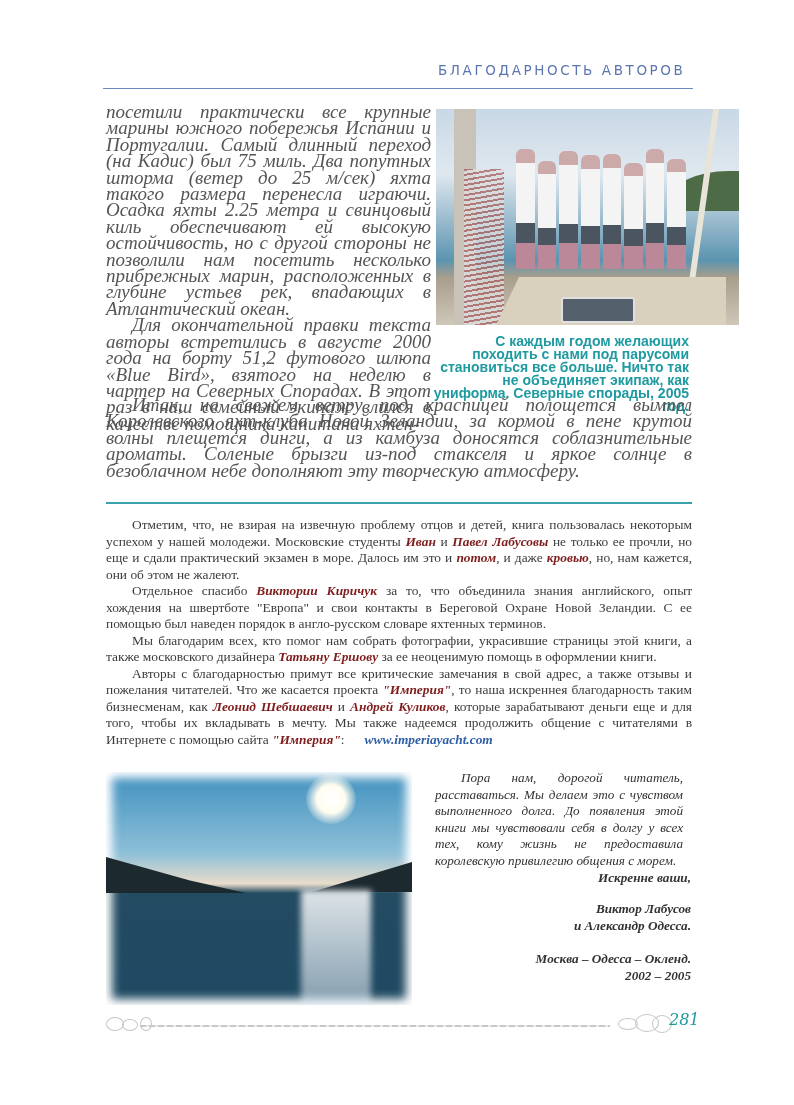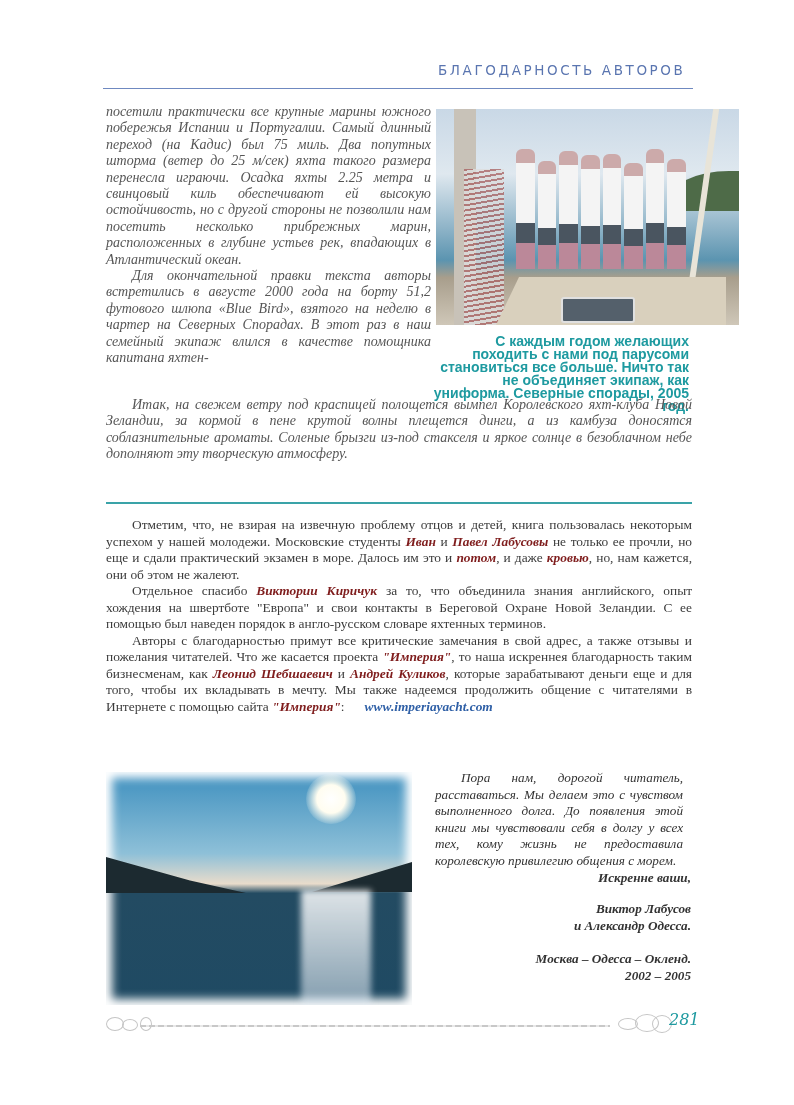--- a/index.html
+++ b/index.html
@@ -2,21 +2,21 @@
 <html><head>
 <meta charset="utf-8">
 <style>
   html, body { margin:0; padding:0; background:#ffffff; }
   body { width:794px; height:1105px; position:relative; overflow:hidden;
          font-family:"Liberation Serif","DejaVu Serif",serif; color:#3a3a3a; }
   .header-title { position:absolute; left:438px; top:62px; font-family:"DejaVu Sans","Liberation Sans",sans-serif;
                   font-size:13.5px; letter-spacing:2.6px; color:#5a75b0; }
   .header-rule { position:absolute; left:103px; top:88px; width:590px; height:1px; background:#6f89c0; }
 
-  .italic-block { font-style:italic; font-size:14px; line-height:16.4px; color:#555; text-align:justify; }
+  .italic-block { font-style:italic; font-size:19px; line-height:16.4px; color:#555; text-align:justify; }
   .col-left { position:absolute; left:106px; top:104px; width:325px; }
   .col-left p, .full-it p { margin:0; }
   .indent { text-indent:26px; }
   .full-it { position:absolute; left:106px; top:397px; width:586px; }
   .teal-rule { position:absolute; left:106px; top:502px; width:586px; height:2px; background:#3aa3a8; }
 
   .photo1 { position:absolute; left:436px; top:109px; width:303px; height:216px; overflow:hidden;
             background:linear-gradient(180deg,#c9d8e6 0%,#dfe8ef 30%,#8fb4c8 55%,#5b94b0 70%,#a89e8c 78%,#cfc7b8 100%); }
   .photo1 .hill { position:absolute; right:0; top:62px; width:70px; height:40px; background:#4e6b48; border-top-left-radius:60px 30px; }
   .photo1 .mast { position:absolute; left:18px; top:0; width:22px; height:216px; background:#c8c2b8; }
@@ -94,20 +94,21 @@
 <div class="caption">С каждым годом желающих походить с нами под парусоми становиться все больше. Ничто так не объединяет экипаж, как униформа. Северные спорады, 2005 год.</div>
 
 <div class="full-it italic-block">
   <p class="indent">Итак, на свежем ветру под краспицей полощется вымпел Королевского яхт-клуба Новой Зеландии, за кормой в пене крутой волны плещется динги, а из камбуза доносятся соблазнительные ароматы. Соленые брызги из-под стакселя и яркое солнце в безоблачном небе дополняют эту творческую атмосферу.</p>
 </div>
 <div class="teal-rule"></div>
 
 <div class="normal-block">
   <p><span>Отметим, что, не взирая на извечную проблему отцов и детей, книга пользовалась некоторым успехом у нашей молодежи. Московские студенты </span><b>Иван</b><span> и </span><b>Павел Лабусовы</b><span> не только ее прочли, но еще и сдали практический экзамен в море. Далось им это и </span><b>потом</b><span>, и даже </span><b>кровью</b><span>, но, нам кажется, они об этом не жалеют.</span></p>
   <p><span>Отдельное спасибо </span><b>Виктории Киричук</b><span> за то, что объединила знания английского, опыт хождения на швертботе "Европа" и свои контакты в Береговой Охране Новой Зеландии. С ее помощью был наведен порядок в англо-русском словаре яхтенных терминов.</span></p>
+  <p><span>Мы благодарим всех, кто помог нам собрать фотографии, украсившие страницы этой книги, а также московского дизайнера </span><b>Татьяну Ершову</b><span> за ее неоценимую помощь в оформлении книги.</span></p>
   <p><span>Авторы с благодарностью примут все критические замечания в свой адрес, а также отзывы и пожелания читателей. Что же касается проекта </span><b>"Империя"</b><span>, то наша искреннея благодарность таким бизнесменам, как </span><b>Леонид Шебшаевич</b><span> и </span><b>Андрей Куликов</b><span>, которые зарабатывают деньги еще и для того, чтобы их вкладывать в мечту. Мы также надеемся продолжить общение с читателями в Интернете с помощью сайта </span><b>"Империя"</b><span>:</span><a class="link">www.imperiayacht.com</a></p>
 </div>
 
 <div class="photo2">
   <div class="sun"></div>
   <div class="land-l"></div>
   <div class="land-r"></div>
   <div class="glare"></div>
 </div>
 

